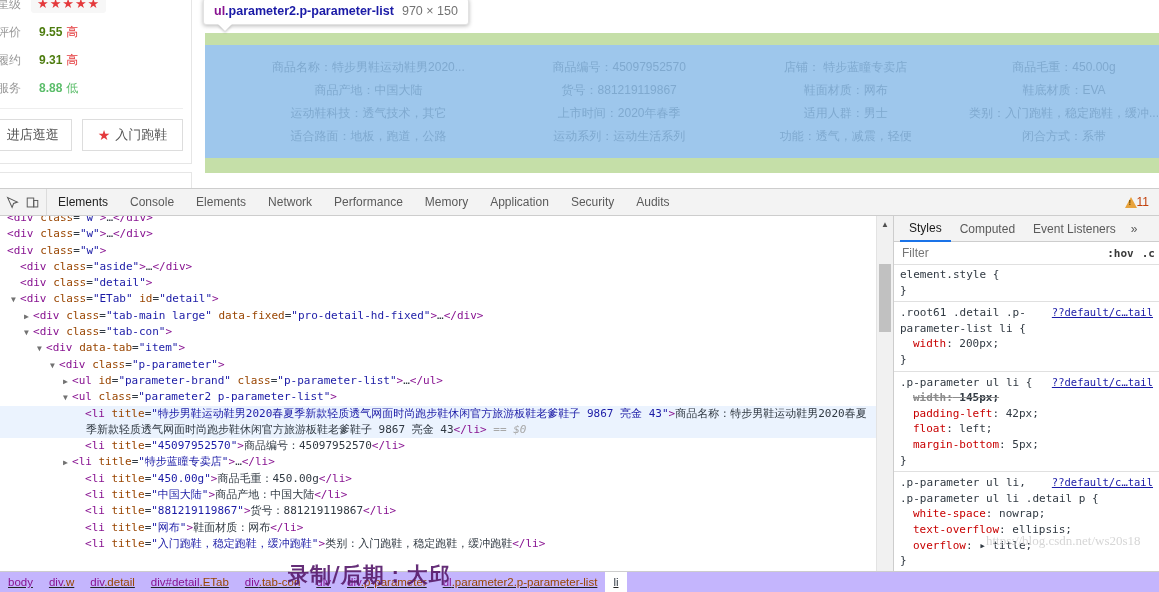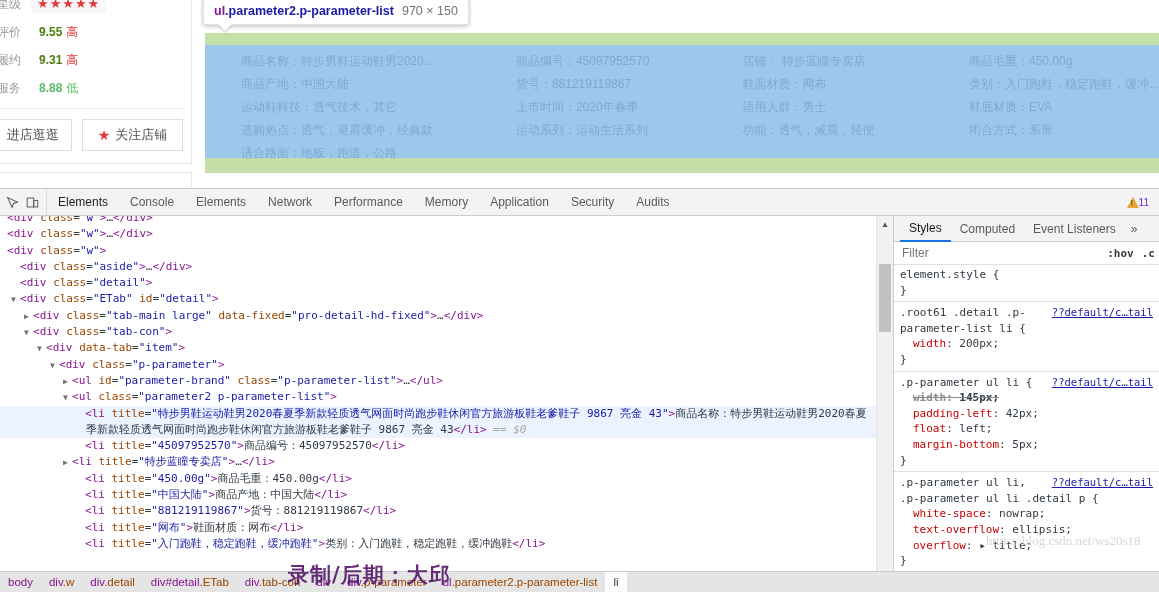--- a/index.html
+++ b/index.html
@@ -26,21 +26,21 @@
   .shop-btn{flex:1;height:30px;border:1px solid #ddd;background:#fff;display:flex;align-items:center;justify-content:center;gap:5px;color:#555;font-size:13px;cursor:pointer;}
   .ico-home{color:#e4393c;font-size:14px;}
   .ico-star{color:#e4393c;font-size:14px;}
 
   #shop-card-2{position:absolute;left:-38px;top:172px;width:228px;height:30px;background:#fff;border:1px solid #e6e6e6;}
 
   
   #param-outer{position:absolute;left:205px;top:33px;width:954px;height:140px;background:#c5dfa8;}
   #param-inner{position:absolute;left:0;top:12px;width:954px;height:113px;background:#9ec7ec;}
   #param-cols{position:absolute;left:0;top:0;width:954px;height:113px;display:flex;}
-  .p-col{padding-top:5px;}
+  .p-col{padding-top:11px;text-align:center;}
   .p-col.c1{width:290px;padding-left:36px;}
   .p-col.c2{width:235px;padding-left:20px;}
   .p-col.c3{width:235px;padding-left:20px;}
   .p-col.c4{width:194px;padding-left:20px;}
   .p-item{height:23px;line-height:23px;font-size:12px;color:#7fa9cf;white-space:nowrap;overflow:hidden;text-overflow:ellipsis;}
 
   
   #insp-tip{position:absolute;left:203px;top:-2px;background:#fff;border:1px solid #e2e2e2;border-radius:3px;
             box-shadow:0 1px 4px rgba(0,0,0,.28);padding:5px 10px 6px 10px;font-size:12.5px;white-space:nowrap;z-index:20;}
   #insp-tip .t-tag{color:#881391;font-weight:bold;}
@@ -49,21 +49,21 @@
   #insp-tip .tip-arrow{position:absolute;left:14px;bottom:-7px;width:0;height:0;border-left:7px solid transparent;border-right:7px solid transparent;border-top:7px solid #fff;filter:drop-shadow(0 2px 1px rgba(0,0,0,.18));}
 
   
   #devtools{position:absolute;left:0;top:188px;width:1159px;height:404px;background:#fff;border-top:1px solid #cdcdcd;}
   #dt-toolbar{height:26px;background:#f3f3f3;border-bottom:1px solid #cdcdcd;display:flex;align-items:center;position:relative;}
   #dt-left-icons{display:flex;align-items:center;padding:0 4px 0 2px;border-right:1px solid #dcdcdc;height:26px;}
   .dt-icon{width:20px;height:20px;display:flex;align-items:center;justify-content:center;color:#5a5a5a;cursor:pointer;}
   #dt-tabs{display:flex;align-items:center;height:26px;}
   .dt-tab{padding:0 11px;height:26px;line-height:26px;font-size:12px;color:#5a5a5a;cursor:pointer;white-space:nowrap;}
   .dt-tab.active{color:#222;}
-  #dt-warn{position:absolute;right:10px;top:0;height:26px;display:flex;align-items:center;gap:0;font-size:10px;color:#6d28d9;}
+  #dt-warn{position:absolute;right:10px;top:0;height:26px;display:flex;align-items:center;gap:0;font-size:12px;color:#c2410c;}
   .warn-tri{width:0;height:0;border-left:6px solid transparent;border-right:6px solid transparent;border-bottom:11px solid #e8a33d;position:relative;}
   .warn-tri:after{content:"!";position:absolute;left:-2px;top:2px;font-size:8px;color:#6b4800;font-weight:bold;line-height:8px;}
 
   
   #dt-body{position:absolute;left:0;top:27px;width:1159px;height:377px;display:flex;}
   #dom-pane{position:relative;width:893px;height:377px;background:#fff;overflow:hidden;border-right:1px solid #cdcdcd;}
   #dom-tree{position:absolute;left:0;top:0;width:876px;padding-top:0;
             font-family:"DejaVu Sans Mono","Liberation Mono",monospace;font-size:11px;line-height:16.3px;color:#303942;}
   .dline{white-space:pre;padding-left:0;height:16.3px;}
   .dline.wrap{white-space:normal;height:auto;}
@@ -97,22 +97,22 @@
   .rule{padding:3px 6px 3px 6px;border-bottom:1px solid #e0e0e0;}
   .rule .sel-line{color:#303942;}
   .rule .src{color:#1a1aa6;text-decoration:underline;float:right;font-size:10.5px;cursor:pointer;}
   .prop{padding-left:13px;}
   .pn{color:#c80000;}
   .pv{color:#303942;}
   .strike{text-decoration:line-through;color:#8c8c8c;font-weight:bold;}
   .strike .pn{color:#8c8c8c;}
 
   
-  #crumb{position:absolute;left:0;bottom:0;width:1159px;height:21px;background:#e5e5e5;border-top:1px solid #cdcdcd;
-         display:flex;align-items:flex-end;overflow:hidden;}
+  #crumb{position:absolute;left:0;bottom:0;width:1159px;height:21px;background:#c4b5fd;border-top:1px solid #cdcdcd;
+         display:flex;align-items:flex-end;overflow:hidden;text-decoration:underline;}
   .crumb-item{padding:0 8px;height:21px;line-height:21px;font-size:11.5px;color:#881391;white-space:nowrap;cursor:pointer;
               font-family:"Liberation Sans",sans-serif;}
   .crumb-item .cname{color:#881391;}
   .crumb-item .ccls{color:#994500;}
   .crumb-item.active{background:#fff;color:#303942;}
   .crumb-item.active .cname{color:#303942;}
 
   
   .wm{position:absolute;pointer-events:none;z-index:50;text-align:center;}
   #wm-main{left:288px;top:561px;font-size:21px;font-weight:bold;color:#5a1f6e;opacity:.93;
@@ -145,52 +145,51 @@
       <span class="tag green">低</span>
     </div>
     <div class="shop-sep"></div>
     <div class="shop-btns">
       <div class="shop-btn">
         <span class="ico-home">⛪</span>
         <span>进店逛逛</span>
       </div>
       <div class="shop-btn">
         <span class="ico-star">★</span>
-        <span>关注店铺</span>
+        <span>入门跑鞋</span>
       </div>
     </div>
   </div>
   <div id="shop-card-2"></div>
 
   <div id="param-outer">
     <div id="param-inner">
       <div id="param-cols">
         <div class="p-col c1">
           <div class="p-item">商品名称：特步男鞋运动鞋男2020...</div>
           <div class="p-item">商品产地：中国大陆</div>
           <div class="p-item">运动鞋科技：透气技术，其它</div>
-          <div class="p-item">选购热点：透气，避震缓冲，经典款</div>
           <div class="p-item">适合路面：地板，跑道，公路</div>
         </div>
         <div class="p-col c2">
           <div class="p-item">商品编号：45097952570</div>
           <div class="p-item">货号：881219119867</div>
           <div class="p-item">上市时间：2020年春季</div>
           <div class="p-item">运动系列：运动生活系列</div>
         </div>
         <div class="p-col c3">
           <div class="p-item">店铺：  特步蓝瞳专卖店</div>
           <div class="p-item">鞋面材质：网布</div>
           <div class="p-item">适用人群：男士</div>
           <div class="p-item">功能：透气，减震，轻便</div>
         </div>
         <div class="p-col c4">
           <div class="p-item">商品毛重：450.00g</div>
+          <div class="p-item">鞋底材质：EVA</div>
           <div class="p-item">类别：入门跑鞋，稳定跑鞋，缓冲...</div>
-          <div class="p-item">鞋底材质：EVA</div>
           <div class="p-item">闭合方式：系带</div>
         </div>
       </div>
     </div>
   </div>
 
   <div id="insp-tip">
     <span class="t-tag">ul</span><span class="t-cls">.parameter2.p-parameter-list</span><span class="t-dim">970 × 150</span>
     <div class="tip-arrow"></div>
   </div>

